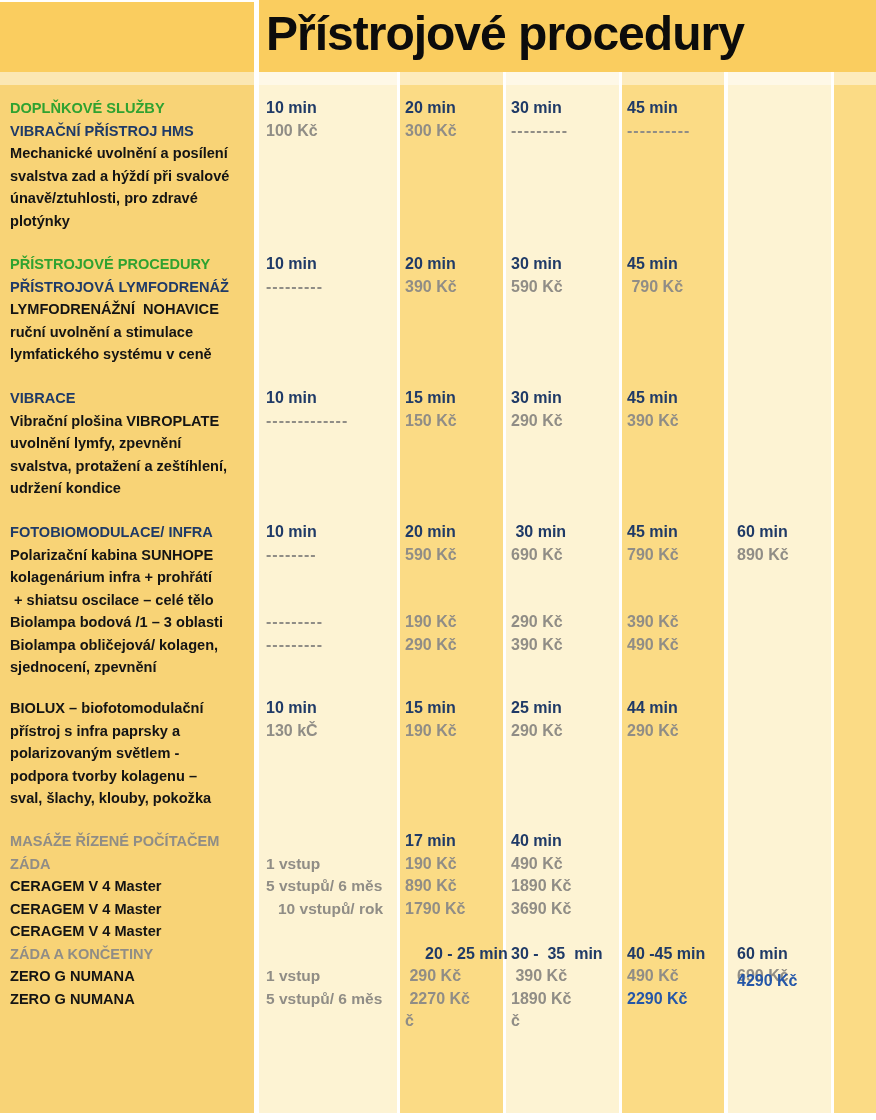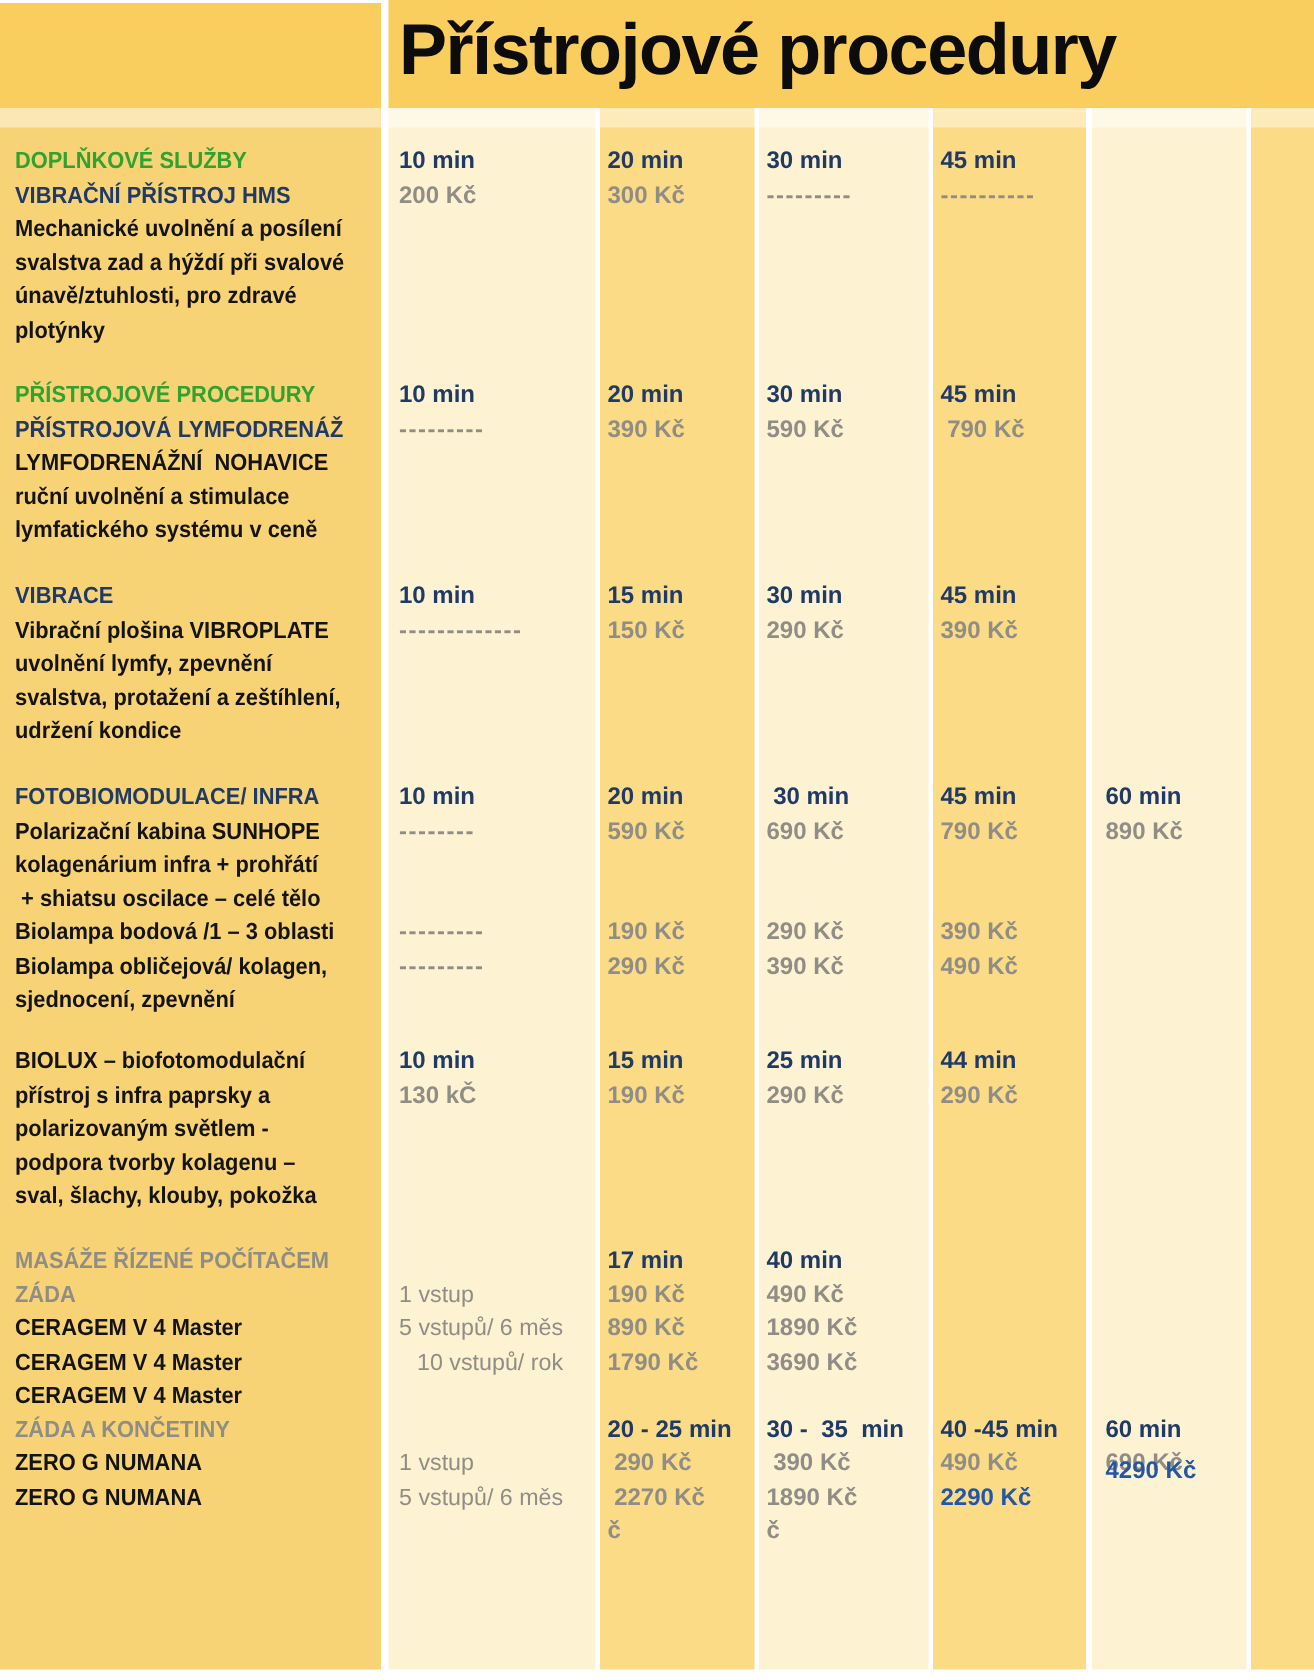--- a/index.html
+++ b/index.html
@@ -28,21 +28,21 @@
   .line{position:absolute;white-space:pre;font-weight:700;font-size:16px;line-height:22.5px;height:22.5px;}
   .left-line{left:10px;font-size:15.5px;transform:scaleX(0.94);transform-origin:0 0;}
   .green   {color:var(--green);}
   .navy    {color:var(--navy);}
   .black   {color:var(--ink);}
   .grayCaps{color:var(--gray);}
   .time    {color:var(--navy);}
   .price   {color:var(--gray);}
   .dash    {color:var(--gray);letter-spacing:1px;}
   .blue    {color:var(--blue);}
-  .vstup   {color:var(--gray);font-weight:400;font-size:15.5px;}
+  .vstup   {color:var(--gray);font-weight:700;font-size:15.5px;}
 </style>
 </head>
 <body>
 
 <div class="page">
 
   <div class="stripe s-panel"></div>
   <div class="stripe s-c1"></div>
   <div class="stripe s-c2"></div>
   <div class="stripe s-c3"></div>
@@ -57,21 +57,21 @@
   <div class="spacer-row"></div>
 
   <div id="content">
       <div class="line left-line green" style="top: 97px;">DOPLŇKOVÉ SLUŽBY</div>
       <div class="line left-line navy" style="top: 119.5px;">VIBRAČNÍ PŘÍSTROJ HMS</div>
       <div class="line left-line black" style="top: 142px;">Mechanické uvolnění a posílení</div>
       <div class="line left-line black" style="top: 164.5px;">svalstva zad a hýždí při svalové</div>
       <div class="line left-line black" style="top: 187px;">únavě/ztuhlosti, pro zdravé</div>
       <div class="line left-line black" style="top: 209.5px;">plotýnky</div>
       <div class="line time" style="top: 97px; left: 266px;">10 min</div>
-      <div class="line price" style="top: 119.5px; left: 266px;">200 Kč</div>
+      <div class="line price" style="top: 119.5px; left: 266px;">100 Kč</div>
       <div class="line time" style="top: 97px; left: 405px;">20 min</div>
       <div class="line price" style="top: 119.5px; left: 405px;">300 Kč</div>
       <div class="line time" style="top: 97px; left: 511px;">30 min</div>
       <div class="line dash" style="top: 119.5px; left: 511px;">---------</div>
       <div class="line time" style="top: 97px; left: 627px;">45 min</div>
       <div class="line dash" style="top: 119.5px; left: 627px;">----------</div>
       <div class="line left-line green" style="top: 253px;">PŘÍSTROJOVÉ PROCEDURY</div>
       <div class="line left-line navy" style="top: 275.5px;">PŘÍSTROJOVÁ LYMFODRENÁŽ</div>
       <div class="line left-line black" style="top: 298px;">LYMFODRENÁŽNÍ  NOHAVICE</div>
       <div class="line left-line black" style="top: 320.5px;">ruční uvolnění a stimulace</div>
@@ -145,21 +145,21 @@
       <div class="line left-line black" style="top: 987.5px;">ZERO G NUMANA</div>
       <div class="line vstup" style="top: 852.5px; left: 266px;">1 vstup</div>
       <div class="line vstup" style="top: 875px; left: 266px;">5 vstupů/ 6 měs</div>
       <div class="line vstup" style="top: 897.5px; left: 278px;">10 vstupů/ rok</div>
       <div class="line vstup" style="top: 965px; left: 266px;">1 vstup</div>
       <div class="line vstup" style="top: 987.5px; left: 266px;">5 vstupů/ 6 měs</div>
       <div class="line time" style="top: 830px; left: 405px;">17 min</div>
       <div class="line price" style="top: 852.5px; left: 405px;">190 Kč</div>
       <div class="line price" style="top: 875px; left: 405px;">890 Kč</div>
       <div class="line price" style="top: 897.5px; left: 405px;">1790 Kč</div>
-      <div class="line time" style="top: 942.5px; left: 405px;">20 - 25 min</div>
+      <div class="line time" style="top: 942.5px; left: 425px;">20 - 25 min</div>
       <div class="line price" style="top: 965px; left: 405px;"> 290 Kč</div>
       <div class="line price" style="top: 987.5px; left: 405px;"> 2270 Kč</div>
       <div class="line price" style="top: 1010px; left: 405px;">č</div>
       <div class="line time" style="top: 830px; left: 511px;">40 min</div>
       <div class="line price" style="top: 852.5px; left: 511px;">490 Kč</div>
       <div class="line price" style="top: 875px; left: 511px;">1890 Kč</div>
       <div class="line price" style="top: 897.5px; left: 511px;">3690 Kč</div>
       <div class="line time" style="top: 942.5px; left: 511px;">30 -  35  min</div>
       <div class="line price" style="top: 965px; left: 511px;"> 390 Kč</div>
       <div class="line price" style="top: 987.5px; left: 511px;">1890 Kč</div>

